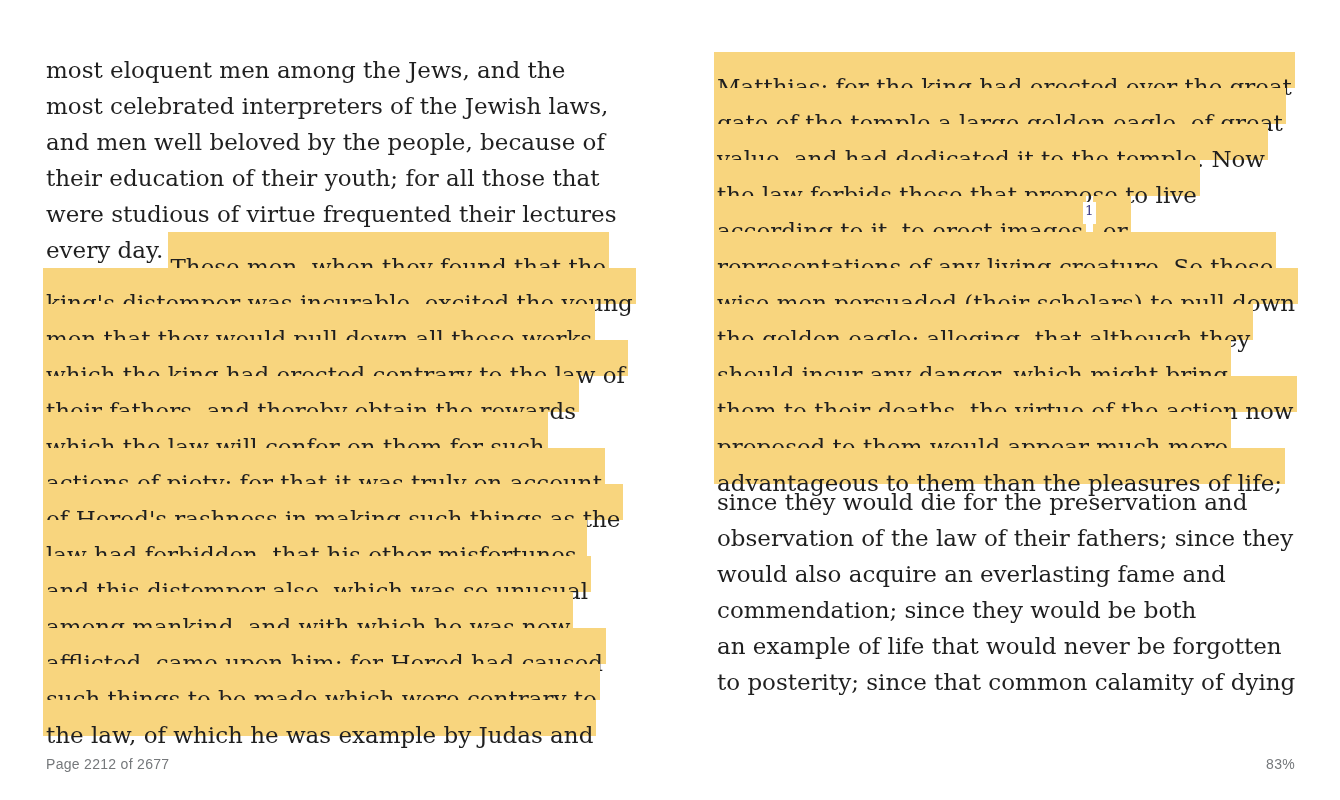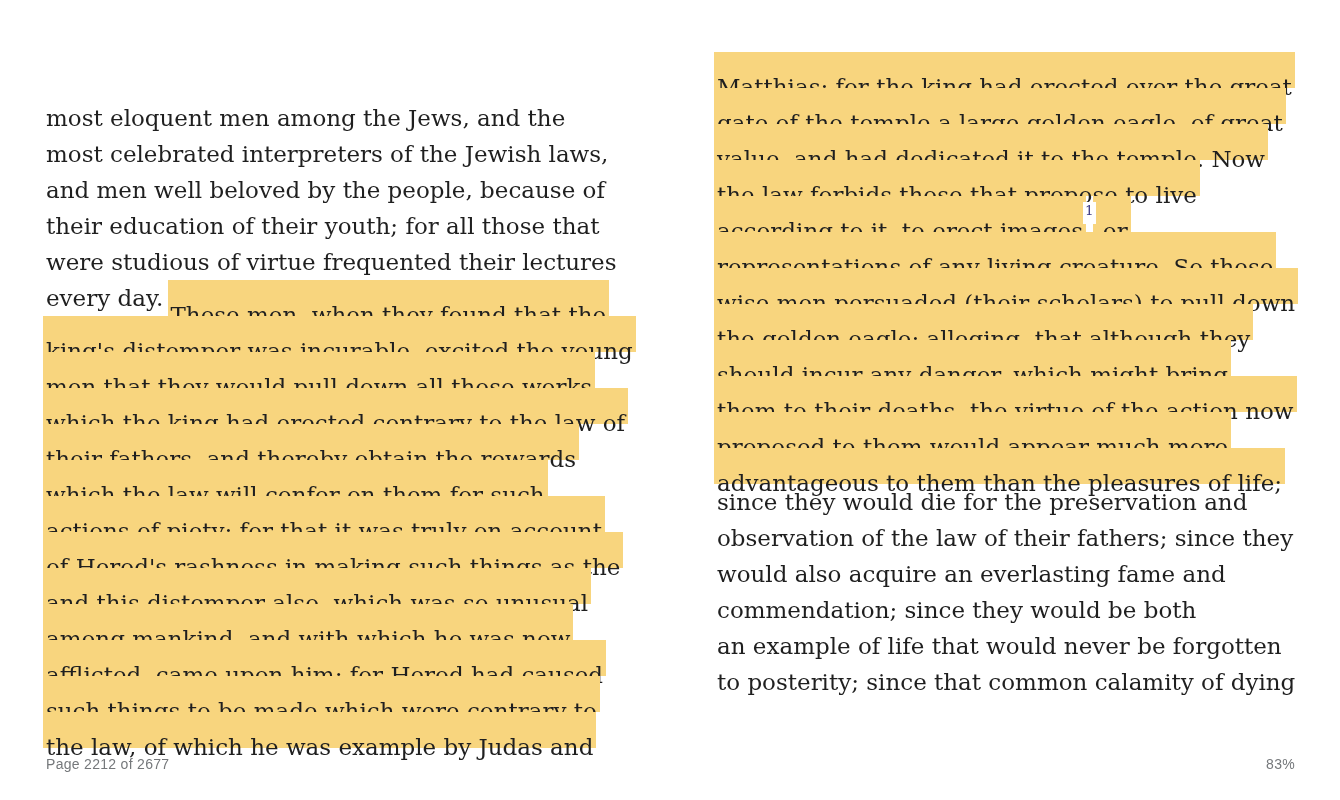--- a/index.html
+++ b/index.html
@@ -20,21 +20,21 @@
   .reader {
     position: relative;
     width: 1340px; height: 800px;
     background: var(--bg);
   }
   .col {
     position: absolute;
     top: 52px;
     width: 600px;
   }
-  .col-left  { left: 46px; margin-top: 48px; }
+  .col-left  { left: 46px; }
   .col-right { left: 717px; }
   .line {
     height: 36px;
     font-size: 23px;
     color: var(--ink);
     white-space: pre;
   }
   .seg {
     display: inline-block;
     height: 36px;
@@ -91,20 +91,21 @@
       <div class="line"><span class="seg">their education of their youth; for all those that</span></div>
       <div class="line"><span class="seg">were studious of virtue frequented their lectures</span></div>
       <div class="line"><span class="seg">every day. </span><span class="seg hl">These men, when they found that the</span></div>
       <div class="line"><span class="seg hl">king's distemper was incurable, excited the young</span></div>
       <div class="line"><span class="seg hl">men that they would pull down all those works</span></div>
       <div class="line"><span class="seg hl">which the king had erected contrary to the law of</span></div>
       <div class="line"><span class="seg hl">their fathers, and thereby obtain the rewards</span></div>
       <div class="line"><span class="seg hl">which the law will confer on them for such</span></div>
       <div class="line"><span class="seg hl">actions of piety; for that it was truly on account</span></div>
       <div class="line"><span class="seg hl">of Herod's rashness in making such things as the</span></div>
+      <div class="line"><span class="seg hl">law had forbidden, that his other misfortunes,</span></div>
       <div class="line"><span class="seg hl">and this distemper also, which was so unusual</span></div>
       <div class="line"><span class="seg hl">among mankind, and with which he was now</span></div>
       <div class="line"><span class="seg hl">afflicted, came upon him; for Herod had caused</span></div>
       <div class="line"><span class="seg hl">such things to be made which were contrary to</span></div>
       <div class="line"><span class="seg hl">the law, of which he was example by Judas and</span></div>
     </div>
   <div class="col col-right" id="right-col">
       <div class="line"><span class="seg hl">Matthias; for the king had erected over the great</span></div>
       <div class="line"><span class="seg hl">gate of the temple a large golden eagle, of great</span></div>
       <div class="line"><span class="seg hl">value, and had dedicated it to the temple. Now</span></div>

